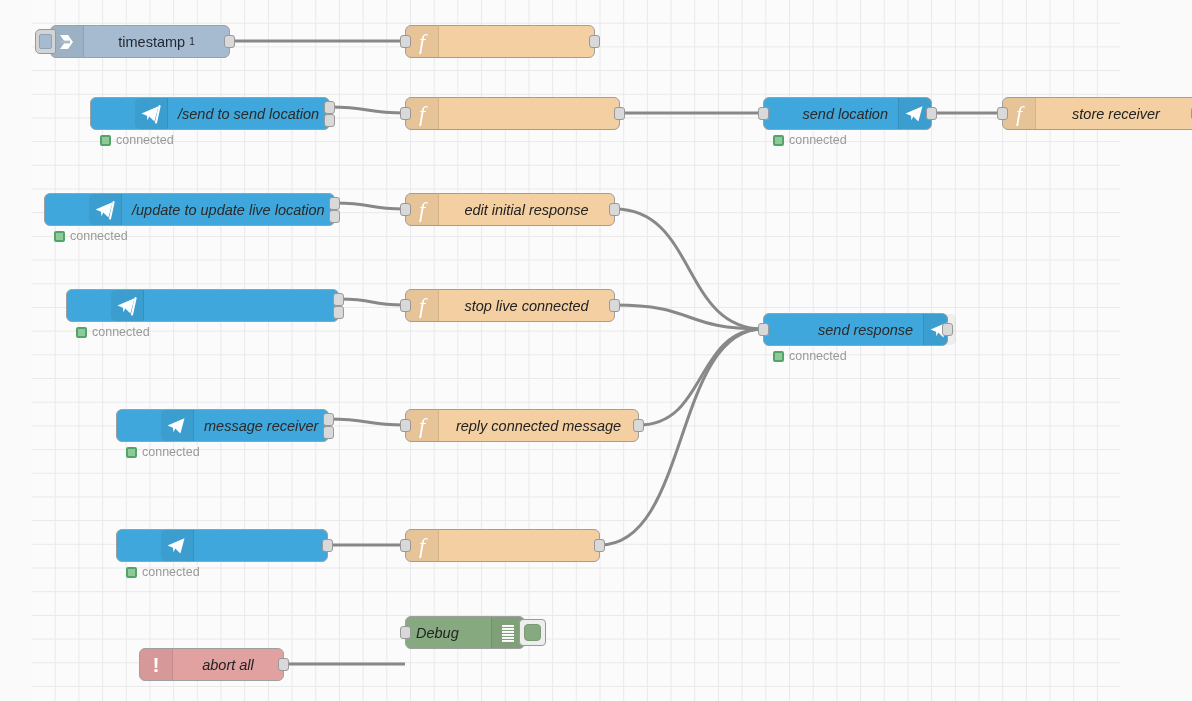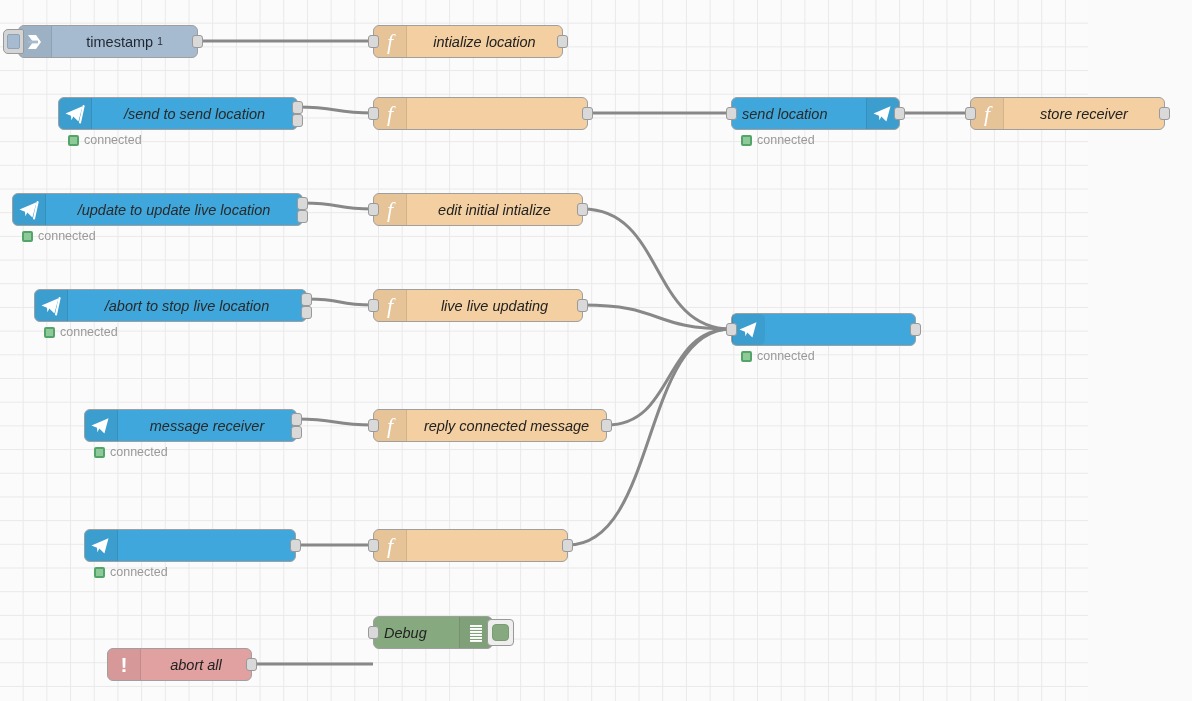--- a/index.html
+++ b/index.html
@@ -9,20 +9,21 @@
     background:#fafafa;
   }
   #canvas{
     position:relative;width:1088px;height:701px;
     background-color:#fbfbfb;
     background-image:
       linear-gradient(to right, #e9e9e9 1px, transparent 1px),
       linear-gradient(to bottom, #e9e9e9 1px, transparent 1px);
     background-size:23.7px 23.7px;
     background-position:-1px -1px;
+    margin-left:32px;
   }
   #wires{position:absolute;left:0;top:0;width:1192px;height:701px;pointer-events:none;}
   .node{
     position:absolute;height:33px;border-radius:6px;
     border:1px solid #9f9f9f;box-sizing:border-box;
     display:flex;align-items:stretch;overflow:visible;
     box-shadow:0 0 0 0 rgba(0,0,0,0);
   }
   .node .label{
     display:flex;align-items:center;
@@ -31,21 +32,21 @@
   }
   .node.left-icon .label{justify-content:center;}
   .iconbox{
     width:32px;display:flex;align-items:center;justify-content:center;
     flex:0 0 32px;
   }
   .iconbox.left{border-right:1px solid rgba(0,0,0,.09);border-radius:5px 0 0 5px;background:rgba(0,0,0,.05);}
   .iconbox.right{border-left:1px solid rgba(0,0,0,.09);border-radius:0 5px 5px 0;background:rgba(0,0,0,.05);}
 
   
-  .n-telegram{background:#3fa7db;}
+  .n-telegram{background:#3fa7db;padding-left:44px;}
   .n-function{background:#f3cfa1;}
   .n-inject{background:#a6bbcf;}
   .n-catch{background:#e2a1a1;}
   .n-debug{background:#87a980;}
 
   .n-function .label,.n-catch .label,.n-debug .label{color:#222;}
   .n-inject .label{color:#1f2733;font-style:normal;}
 
   
   .port{
@@ -125,21 +126,20 @@
         <div class="inject-btn">
           <i></i>
         </div>
       </div>
       <div class="node n-function left-icon" style="left: 373px; top: 25px; width: 190px;">
         <div class="iconbox left">
           <svg class="gi" width="20" height="24" viewBox="0 0 20 24">
             <text x="10" y="19" text-anchor="middle" font-family="Liberation Serif,serif" font-style="italic" font-size="22" fill="#ffffff">f</text>
           </svg>
         </div>
-        <div class="label">intialize location</div>
         <div class="port in" style="top: 9px;"></div>
         <div class="port out" style="top: 9px;"></div>
       </div>
       <div class="node n-telegram left-icon" style="left: 58px; top: 97px; width: 240px;">
         <div class="iconbox left">
           <svg class="gi" width="22" height="20" viewBox="0 0 22 20">
             <path d="M1.5 9.6 L18.5 2.3 L14.4 17.4 L9.3 12.6 L7.4 16.2 L7.0 11.8 Z" fill="#ffffff"></path>
             <path d="M19.6 2.0 L16.0 18.4" stroke="#ffffff" stroke-width="2.1" stroke-linecap="round"></path>
           </svg>
         </div>
@@ -153,21 +153,21 @@
       </div>
       <div class="node n-function left-icon" style="left: 373px; top: 97px; width: 215px;">
         <div class="iconbox left">
           <svg class="gi" width="20" height="24" viewBox="0 0 20 24">
             <text x="10" y="19" text-anchor="middle" font-family="Liberation Serif,serif" font-style="italic" font-size="22" fill="#ffffff">f</text>
           </svg>
         </div>
         <div class="port in" style="top: 9px;"></div>
         <div class="port out" style="top: 9px;"></div>
       </div>
-      <div class="node n-telegram" style="left: 731px; top: 97px; width: 169px;">
+      <div class="node n-telegram" style="left: 731px; top: 97px; width: 169px; justify-content: flex-end;">
         <div class="label">send location</div>
         <div class="iconbox right">
           <svg class="gi" width="22" height="20" viewBox="0 0 22 20">
             <path d="M1.5 9.6 L18.5 2.3 L14.4 17.4 L9.3 12.6 L7.4 16.2 L7.0 11.8 Z" fill="#ffffff"></path>
           </svg>
         </div>
         <div class="port in" style="top: 9px;"></div>
         <div class="port out" style="top: 9px;"></div>
       </div>
       <div class="status" style="left: 741px; top: 133px;">
@@ -198,50 +198,50 @@
       <div class="status" style="left: 22px; top: 229px;">
         <span class="sq"></span>
         <span>connected</span>
       </div>
       <div class="node n-function left-icon" style="left: 373px; top: 193px; width: 210px;">
         <div class="iconbox left">
           <svg class="gi" width="20" height="24" viewBox="0 0 20 24">
             <text x="10" y="19" text-anchor="middle" font-family="Liberation Serif,serif" font-style="italic" font-size="22" fill="#ffffff">f</text>
           </svg>
         </div>
-        <div class="label">edit initial intialize</div>
+        <div class="label">edit initial response</div>
         <div class="port in" style="top: 9px;"></div>
         <div class="port out" style="top: 9px;"></div>
       </div>
       <div class="node n-telegram left-icon" style="left: 34px; top: 289px; width: 273px;">
         <div class="iconbox left">
           <svg class="gi" width="22" height="20" viewBox="0 0 22 20">
             <path d="M1.5 9.6 L18.5 2.3 L14.4 17.4 L9.3 12.6 L7.4 16.2 L7.0 11.8 Z" fill="#ffffff"></path>
             <path d="M19.6 2.0 L16.0 18.4" stroke="#ffffff" stroke-width="2.1" stroke-linecap="round"></path>
           </svg>
         </div>
-        <div class="label">/abort to stop live location</div>
         <div class="port out" style="top: 3px;"></div>
         <div class="port out" style="top: 16px;"></div>
       </div>
       <div class="status" style="left: 44px; top: 325px;">
         <span class="sq"></span>
         <span>connected</span>
       </div>
       <div class="node n-function left-icon" style="left: 373px; top: 289px; width: 210px;">
         <div class="iconbox left">
           <svg class="gi" width="20" height="24" viewBox="0 0 20 24">
             <text x="10" y="19" text-anchor="middle" font-family="Liberation Serif,serif" font-style="italic" font-size="22" fill="#ffffff">f</text>
           </svg>
         </div>
-        <div class="label">live live updating</div>
+        <div class="label">stop live connected</div>
         <div class="port in" style="top: 9px;"></div>
         <div class="port out" style="top: 9px;"></div>
       </div>
       <div class="node n-telegram" style="left: 731px; top: 313px; width: 185px;">
+        <div class="label">send response</div>
         <div class="iconbox right">
           <svg class="gi" width="22" height="20" viewBox="0 0 22 20">
             <path d="M1.5 9.6 L18.5 2.3 L14.4 17.4 L9.3 12.6 L7.4 16.2 L7.0 11.8 Z" fill="#ffffff"></path>
           </svg>
         </div>
         <div class="port in" style="top: 9px;"></div>
         <div class="port out" style="top: 9px;"></div>
       </div>
       <div class="status" style="left: 741px; top: 349px;">
         <span class="sq"></span>

